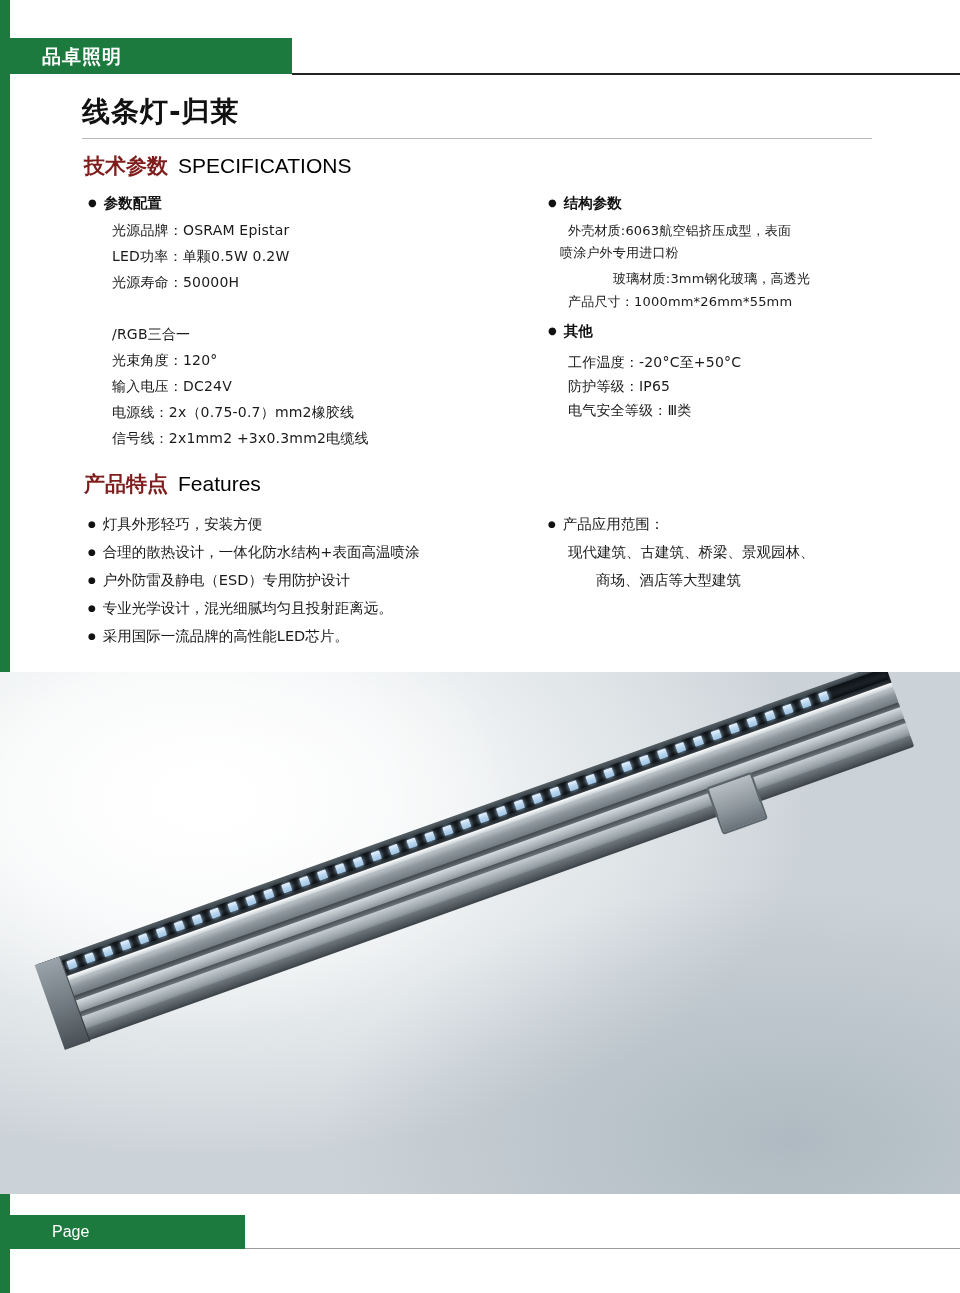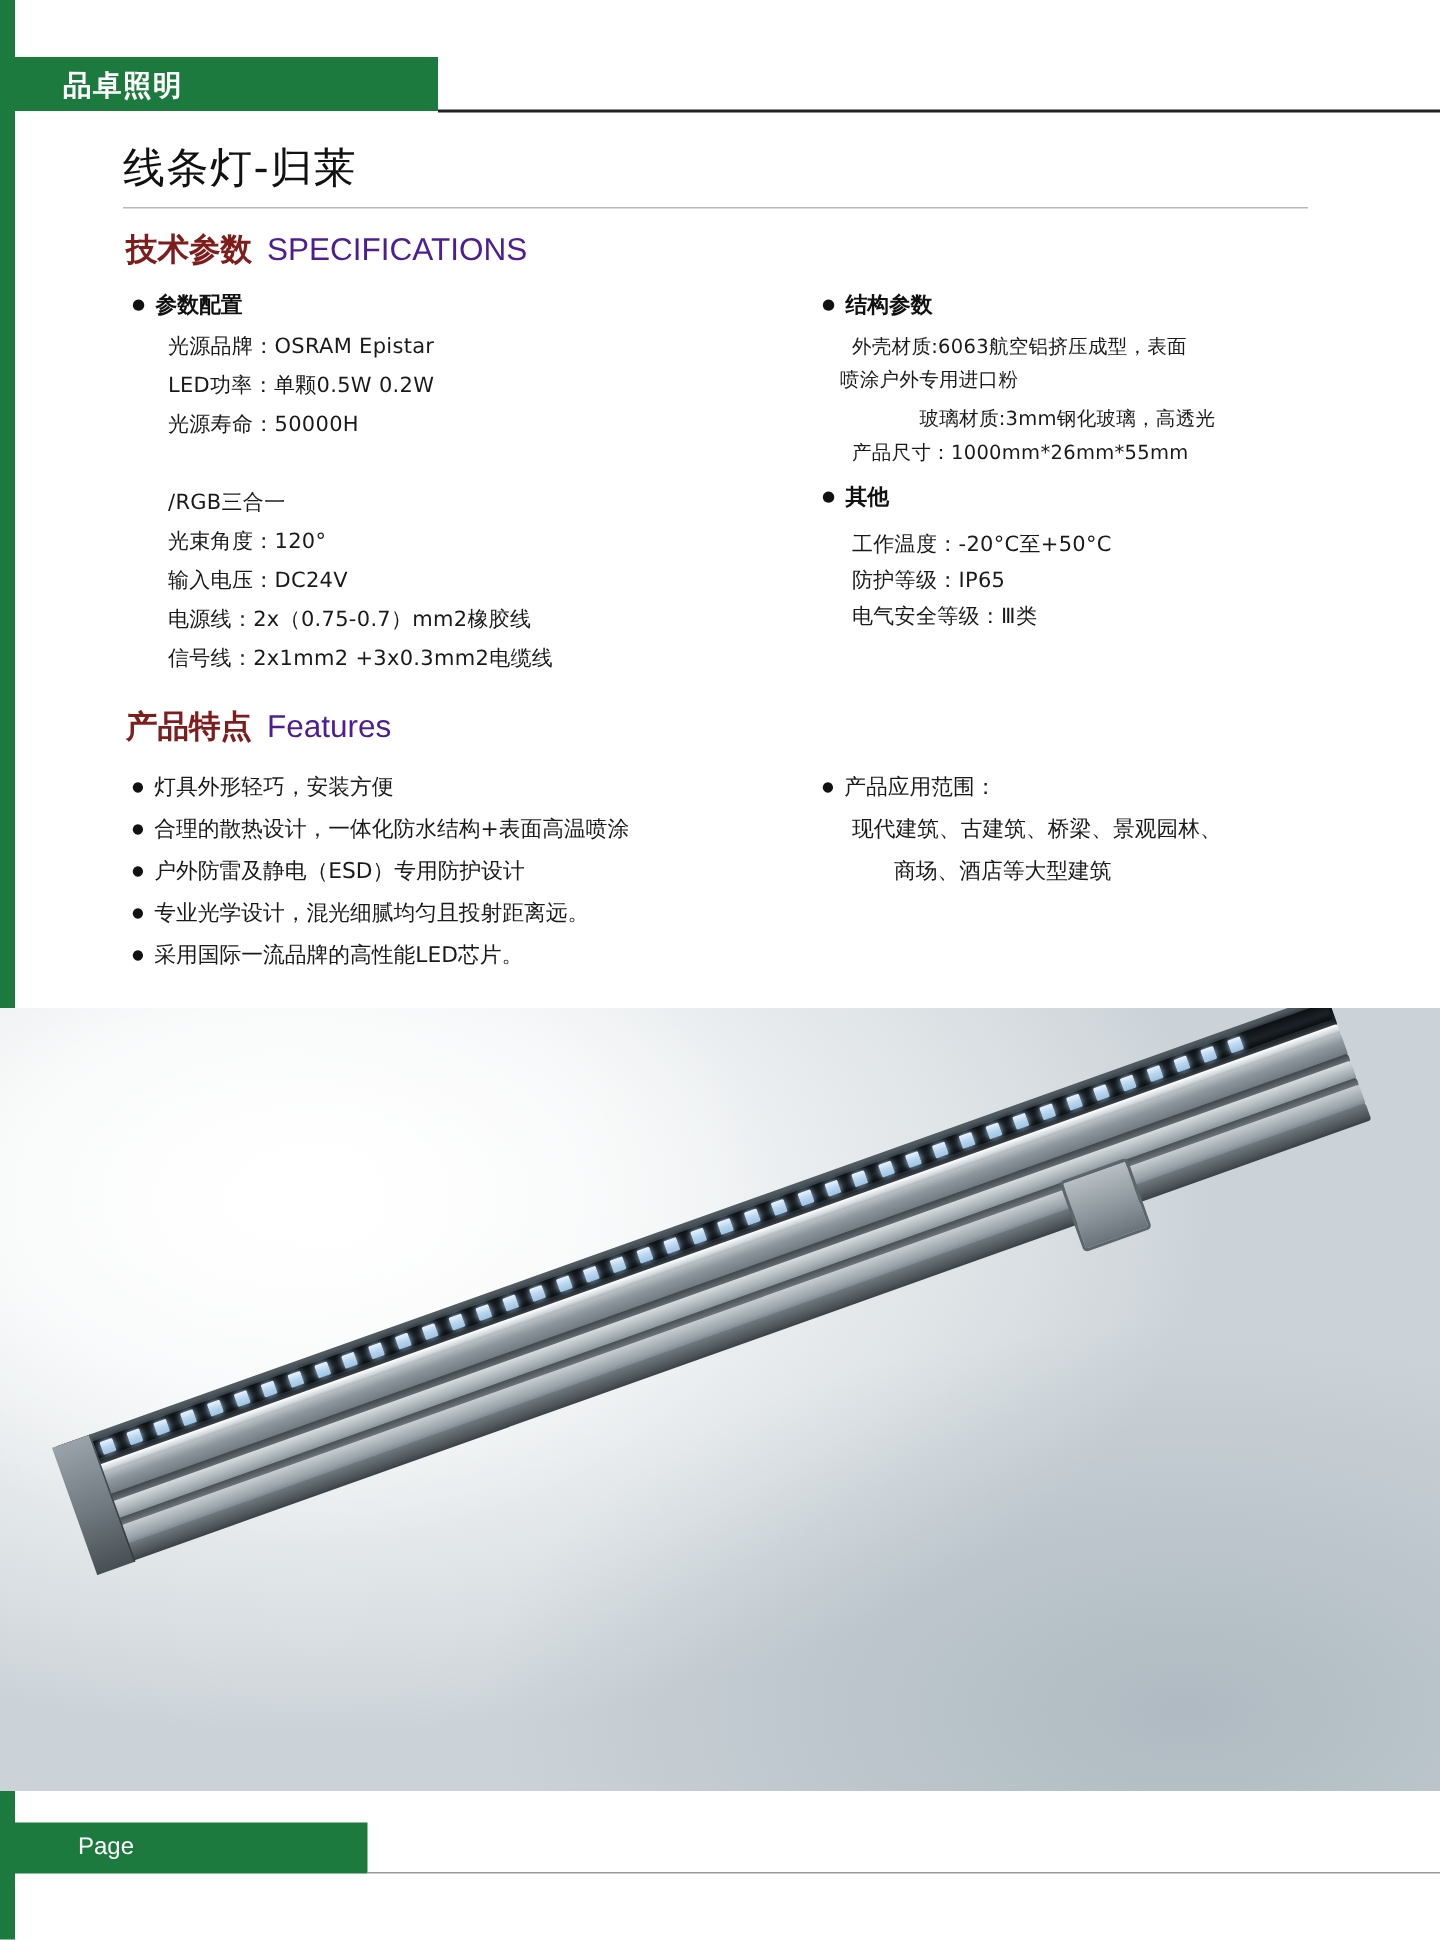--- a/index.html
+++ b/index.html
@@ -54,21 +54,21 @@
     left: 292px; top: 73px;
     width: 668px;
     height: 2px;
     background: #222222;
   }
 
   .doc-title {
     position: absolute;
     left: 82px; top: 93px;
     font-family: "DejaVu Sans", sans-serif;
-    font-weight: normal;
+    font-weight: bold;
     font-size: 28px;
     color: #111111;
     letter-spacing: 1px;
   }
 
   .title-rule {
     position: absolute;
     left: 82px; top: 138px;
     width: 790px;
     height: 1px;
@@ -82,21 +82,21 @@
   }
   .sec-heading .cn {
     font-family: "DejaVu Sans", sans-serif;
     font-weight: bold;
     font-size: 21px;
     color: #7f1d1d;
   }
   .sec-heading .en {
     font-family: "Liberation Sans", sans-serif;
     font-size: 21px;
-    color: #4c1d95;
+    color: #000000;
     margin-left: 6px;
   }
   #spec-heading { left: 84px; top: 152px; }
   #feat-heading { left: 84px; top: 470px; }
 
   
   .sub-heading {
     position: absolute;
     font-family: "DejaVu Sans", sans-serif;
     font-weight: bold;

